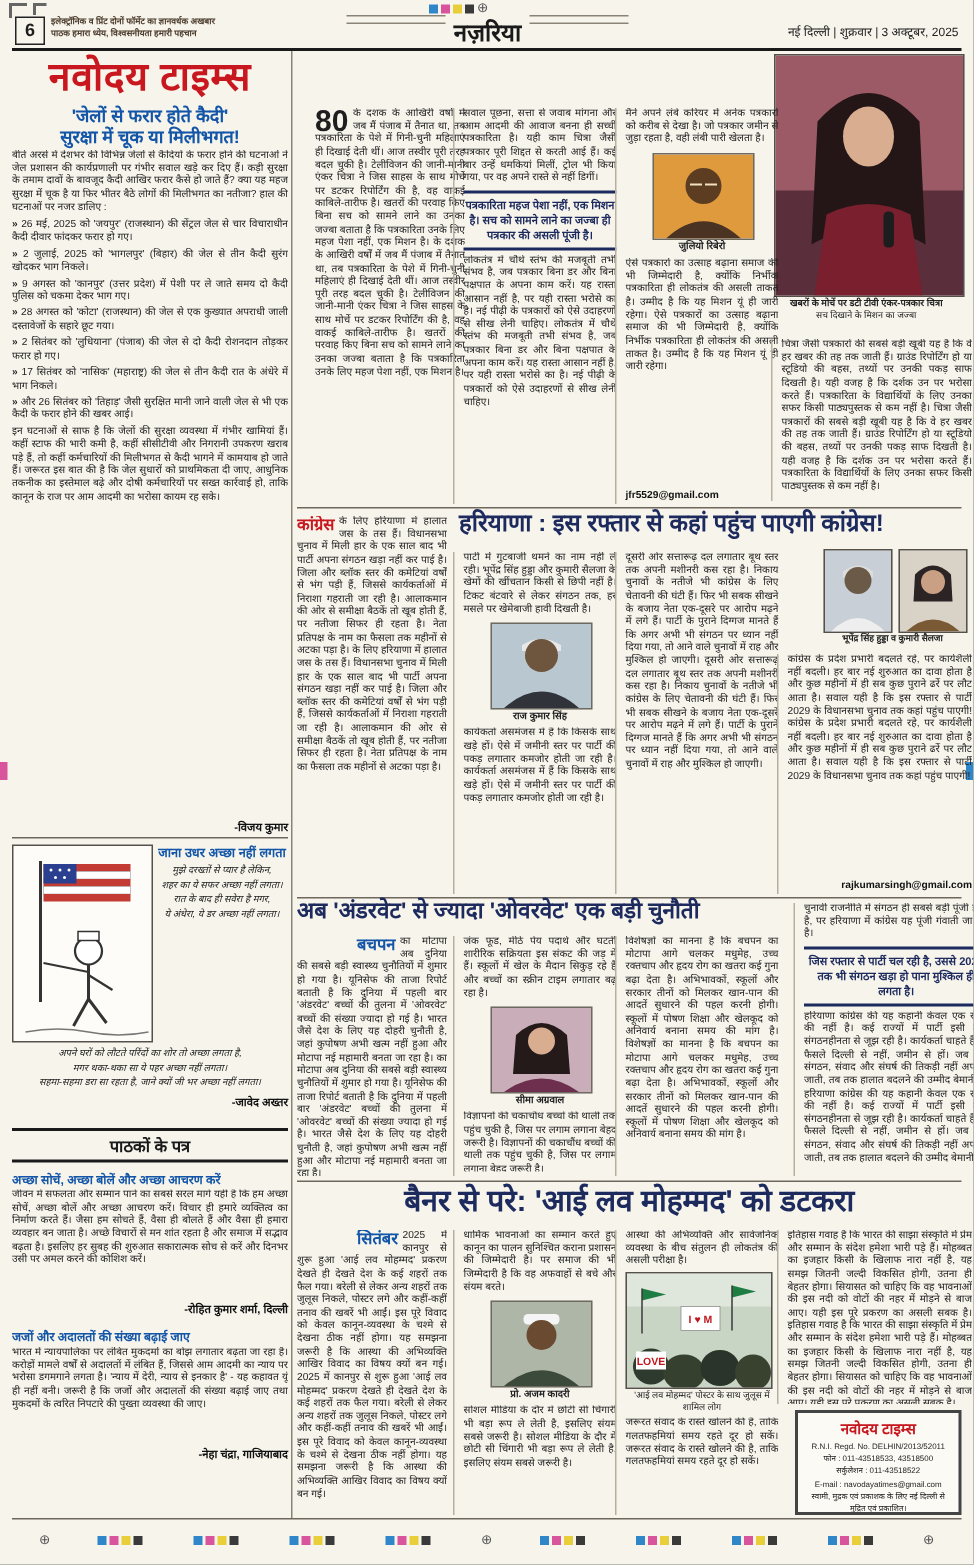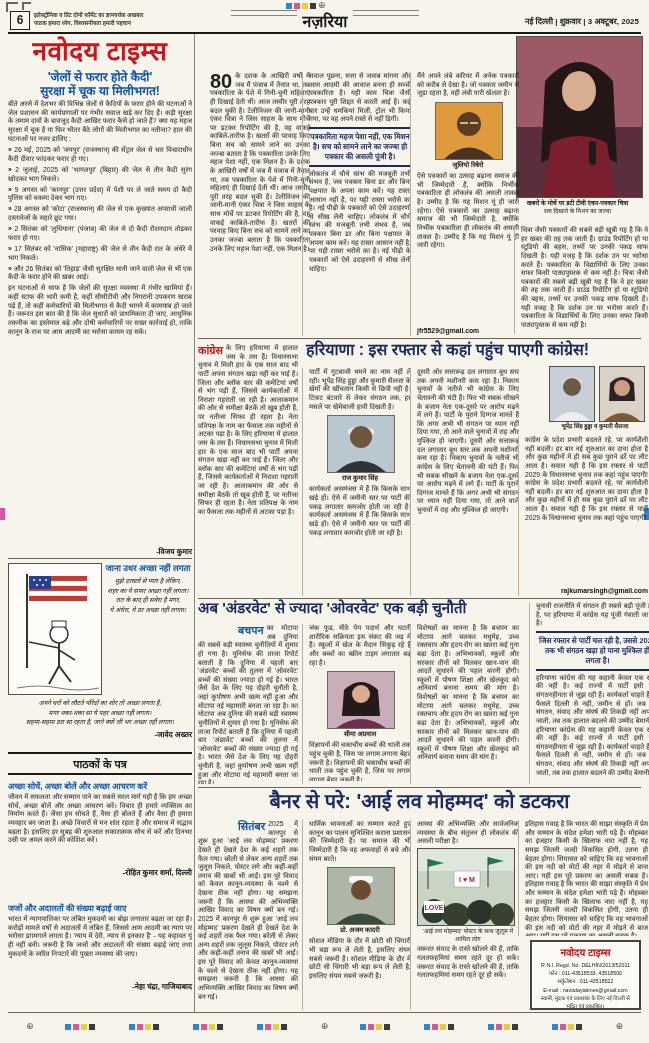--- a/index.html
+++ b/index.html
@@ -63,21 +63,21 @@
        font-size:12px;font-weight:800;text-align:center;line-height:17px;">6</div>
   <div class="abs" style="left:34px;top:12px;width:150px;font-size:5.8px;line-height:1.35;color:#4a3a2a;font-weight:600;">
     <div>इलेक्ट्रॉनिक व प्रिंट दोनों फॉर्मेट का ज्ञानवर्धक अखबार</div>
     <div>पाठक हमारा ध्येय, विश्वसनीयता हमारी पहचान</div>
   </div>
   <div class="abs" style="left:225px;top:10px;width:200px;display:flex;">
     <span class="orn"></span>
     <span style="font-size:16px;font-weight:800;color:#1a1a1a;">नज़रिया</span>
     <span class="orn"></span>
   </div>
-  <div class="abs" style="right:10px;top:15px;font-size:8px;font-weight:700;color:#222;text-align:right;">नई दिल्ली | शुक्रवार | 3 अक्टूबर, 2025</div>
+  <div class="abs" style="right:10px;top:15px;font-size:8px;font-weight:400;color:#222;text-align:right;">नई दिल्ली | शुक्रवार | 3 अक्टूबर, 2025</div>
   <div class="rule-h2" style="left:8px;width:633px;top:32px;"></div>
 
   <div class="rule-v" style="left:194px;top:34px;height:978px;"></div>
 
   <div class="abs masthead" style="left:8px;top:38px;width:184px;">नवोदय टाइम्स</div>
   <div class="abs jail-hl" style="left:8px;top:70px;width:184px;">
     <div>'जेलों से फरार होते कैदी'</div>
     <div>सुरक्षा में चूक या मिलीभगत!</div>
   </div>
   <div class="abs bt clip" style="left:8px;top:100px;width:184px;height:444px;">
@@ -134,21 +134,21 @@
         <div class="poem-line">रात के बाद ही सवेरा है मगर,</div>
         <div class="poem-line">ये अंधेरा, ये डर अच्छा नहीं लगता।</div>
       </div>
   </div>
 
   <div class="abs" style="left:8px;top:752px;width:184px;">
     <div class="letters-head">पाठकों के पत्र</div>
     <div class="letter-hl">अच्छा सोचें, अच्छा बोलें और अच्छा आचरण करें</div>
     <p class="bt" style="height:74px;overflow:hidden;margin:0;">जीवन में सफलता और सम्मान पाने का सबसे सरल मार्ग यही है कि हम अच्छा सोचें, अच्छा बोलें और अच्छा आचरण करें। विचार ही हमारे व्यक्तित्व का निर्माण करते हैं। जैसा हम सोचते हैं, वैसा ही बोलते हैं और वैसा ही हमारा व्यवहार बन जाता है। अच्छे विचारों से मन शांत रहता है और समाज में सद्भाव बढ़ता है। इसलिए हर सुबह की शुरुआत सकारात्मक सोच से करें और दिनभर उसी पर अमल करने की कोशिश करें।</p>
     <div class="byline">-रोहित कुमार शर्मा, दिल्ली</div>
-    <div class="letter-hl" style="margin-top:25px;">जजों और अदालतों की संख्या बढ़ाई जाए</div>
+    <div class="letter-hl" style="margin-top:8px;">जजों और अदालतों की संख्या बढ़ाई जाए</div>
     <p class="bt" style="height:66px;overflow:hidden;margin:0;">भारत में न्यायपालिका पर लंबित मुकदमों का बोझ लगातार बढ़ता जा रहा है। करोड़ों मामले वर्षों से अदालतों में लंबित हैं, जिससे आम आदमी का न्याय पर भरोसा डगमगाने लगता है। 'न्याय में देरी, न्याय से इनकार है' - यह कहावत यूं ही नहीं बनी। जरूरी है कि जजों और अदालतों की संख्या बढ़ाई जाए तथा मुकदमों के त्वरित निपटारे की पुख्ता व्यवस्था की जाए।</p>
     <div class="byline">-नेहा चंद्रा, गाजियाबाद</div>
   </div>
 
 
   <div class="abs photoframe" style="left:516px;top:36px;width:125px;height:160px;">
     <svg width="125" height="160" viewBox="0 0 125 160" preserveAspectRatio="none">
       <rect width="125" height="160" fill="#9c5a66"></rect>
       <rect y="90" width="125" height="70" fill="#5a2e3a"></rect>
       <path d="M28 44 Q62 6 96 44 L100 126 Q62 104 24 126 Z" fill="#241616"></path>

